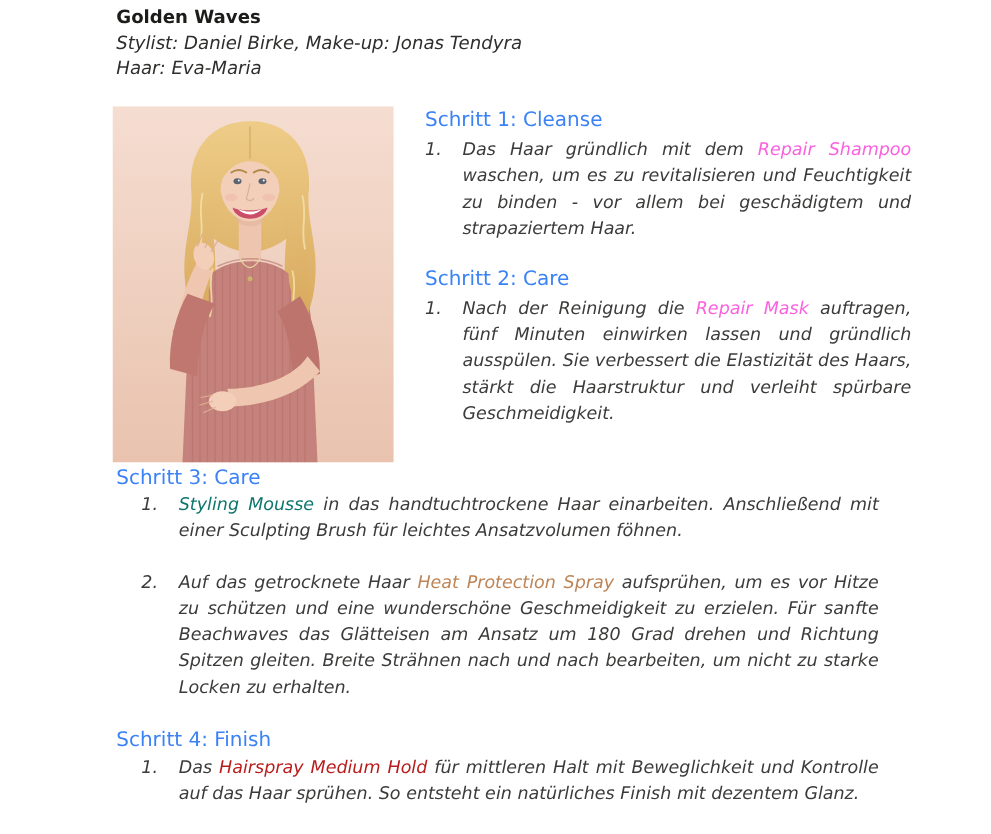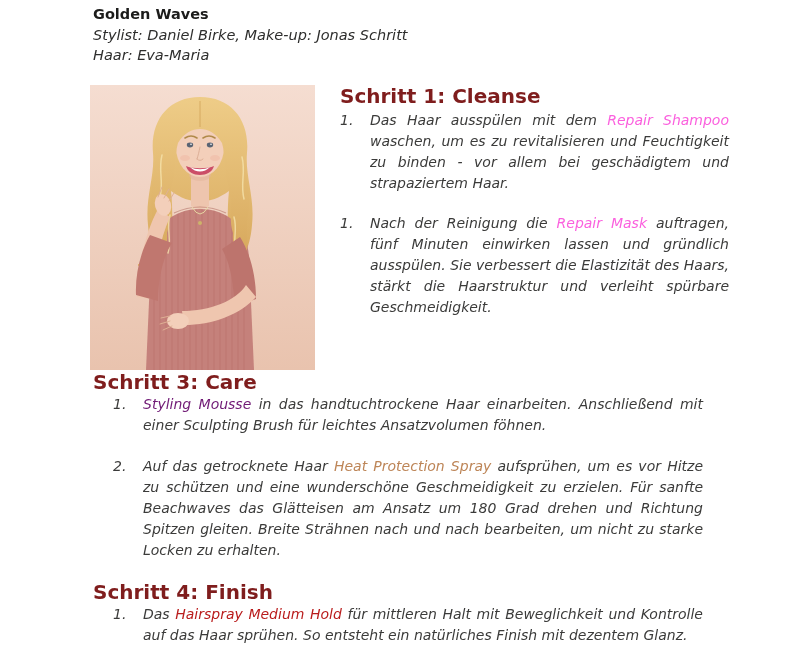--- a/index.html
+++ b/index.html
@@ -6,21 +6,21 @@
   .page{
     position:relative;width:793px;height:667px;background:#ffffff;
     font-family:"DejaVu Sans","Liberation Sans",sans-serif;
     color:#3b3b3a;overflow:hidden;
   }
   .doc-header{position:absolute;left:93px;top:4px;font-size:14.5px;line-height:20.6px;}
   .doc-title{font-weight:bold;font-style:normal;color:#1c1c1b;}
   .credit{font-style:italic;color:#2e2e2d;}
   .photo{position:absolute;left:90px;top:85px;width:225px;height:285px;margin:0;}
   .photo svg{display:block;width:100%;height:100%;}
-  .step-heading{font-size:20px;font-weight:bold;font-style:normal;color:#7f1d1d;margin:0;line-height:20px;}
+  .step-heading{font-size:16px;font-weight:normal;font-style:normal;color:#3b82f6;margin:0;line-height:20px;}
   .li{display:flex;font-style:italic;font-size:14px;line-height:21px;color:#3b3b3a;}
   .num{flex:0 0 30px;}
   .body{margin:0;flex:1;text-align:justify;}
   .product{cursor:pointer;}
   .col-right{position:absolute;left:340px;top:86px;width:389px;}
   .col-right .step-heading{margin-bottom:4px;}
   .col-right .step2{margin-top:19px;}
   .sec-full{position:absolute;left:93px;width:610px;}
   .sec3{top:372px;}
   .sec4{top:582px;}
@@ -28,21 +28,21 @@
   .sec-full .num{flex:0 0 30px;margin-left:20px;}
   .sec-full .item-gap{margin-top:20px;}
 </style>
 </head>
 <body>
 
 <div class="page">
 
   <div class="doc-header">
     <div class="doc-title">Golden Waves</div>
-    <div class="credit">Stylist: Daniel Birke, Make-up: Jonas Schritt</div>
+    <div class="credit">Stylist: Daniel Birke, Make-up: Jonas Tendyra</div>
     <div class="credit">Haar: Eva-Maria</div>
   </div>
 
   <figure class="photo">
     <svg viewBox="0 0 225 285" xmlns="http://www.w3.org/2000/svg">
       <defs>
         <linearGradient id="bgG" x1="0" y1="0" x2="0" y2="1">
           <stop offset="0" stop-color="#f5ddd1"></stop>
             <stop offset="1" stop-color="#e9c3ae"></stop>
         </linearGradient>
@@ -115,37 +115,38 @@
         <path d="M80,231 L71,233 M80,236 L70,239 M82,241 L73,245" stroke="#dfb094" stroke-width="1" fill="none" stroke-linecap="round"></path>
       </g>
     </svg>
   </figure>
 
   <section class="col-right">
     <div class="step">
       <h3 class="step-heading">Schritt 1: Cleanse</h3>
       <div class="li">
         <span class="num">1.</span>
-        <p class="body"><span>Das Haar ausspülen mit dem </span><span class="product" style="color: rgb(251, 96, 222);">Repair Shampoo</span><span> waschen, um es zu revitalisieren und Feuchtigkeit zu binden - vor allem bei geschädigtem und strapaziertem Haar.</span></p>
+        <p class="body"><span>Das Haar gründlich mit dem </span><span class="product" style="color: rgb(251, 96, 222);">Repair Shampoo</span><span> waschen, um es zu revitalisieren und Feuchtigkeit zu binden - vor allem bei geschädigtem und strapaziertem Haar.</span></p>
       </div>
     </div>
 
     <div class="step step2">
+      <h3 class="step-heading">Schritt 2: Care</h3>
       <div class="li">
         <span class="num">1.</span>
         <p class="body"><span>Nach der Reinigung die </span><span class="product" style="color: rgb(251, 96, 222);">Repair Mask</span><span> auftragen, fünf Minuten einwirken lassen und gründlich ausspülen. Sie verbessert die Elastizität des Haars, stärkt die Haarstruktur und verleiht spürbare Geschmeidigkeit.</span></p>
       </div>
     </div>
   </section>
 
   <section class="sec-full sec3">
     <h3 class="step-heading">Schritt 3: Care</h3>
     <div class="li">
       <span class="num">1.</span>
-      <p class="body"><span></span><span class="product" style="color: #701a75;">Styling Mousse</span><span> in das handtuchtrockene Haar einarbeiten. Anschließend mit einer Sculpting Brush für leichtes Ansatzvolumen föhnen.</span></p>
+      <p class="body"><span></span><span class="product" style="color: #0f766e;">Styling Mousse</span><span> in das handtuchtrockene Haar einarbeiten. Anschließend mit einer Sculpting Brush für leichtes Ansatzvolumen föhnen.</span></p>
     </div>
     <div class="li item-gap">
       <span class="num">2.</span>
       <p class="body"><span>Auf das getrocknete Haar </span><span class="product" style="color: rgb(189, 133, 87);">Heat Protection Spray</span><span> aufsprühen, um es vor Hitze zu schützen und eine wunderschöne Geschmeidigkeit zu erzielen. Für sanfte Beachwaves das Glätteisen am Ansatz um 180 Grad drehen und Richtung Spitzen gleiten. Breite Strähnen nach und nach bearbeiten, um nicht zu starke Locken zu erhalten.</span></p>
     </div>
   </section>
 
   <section class="sec-full sec4">
     <h3 class="step-heading">Schritt 4: Finish</h3>
     <div class="li">

